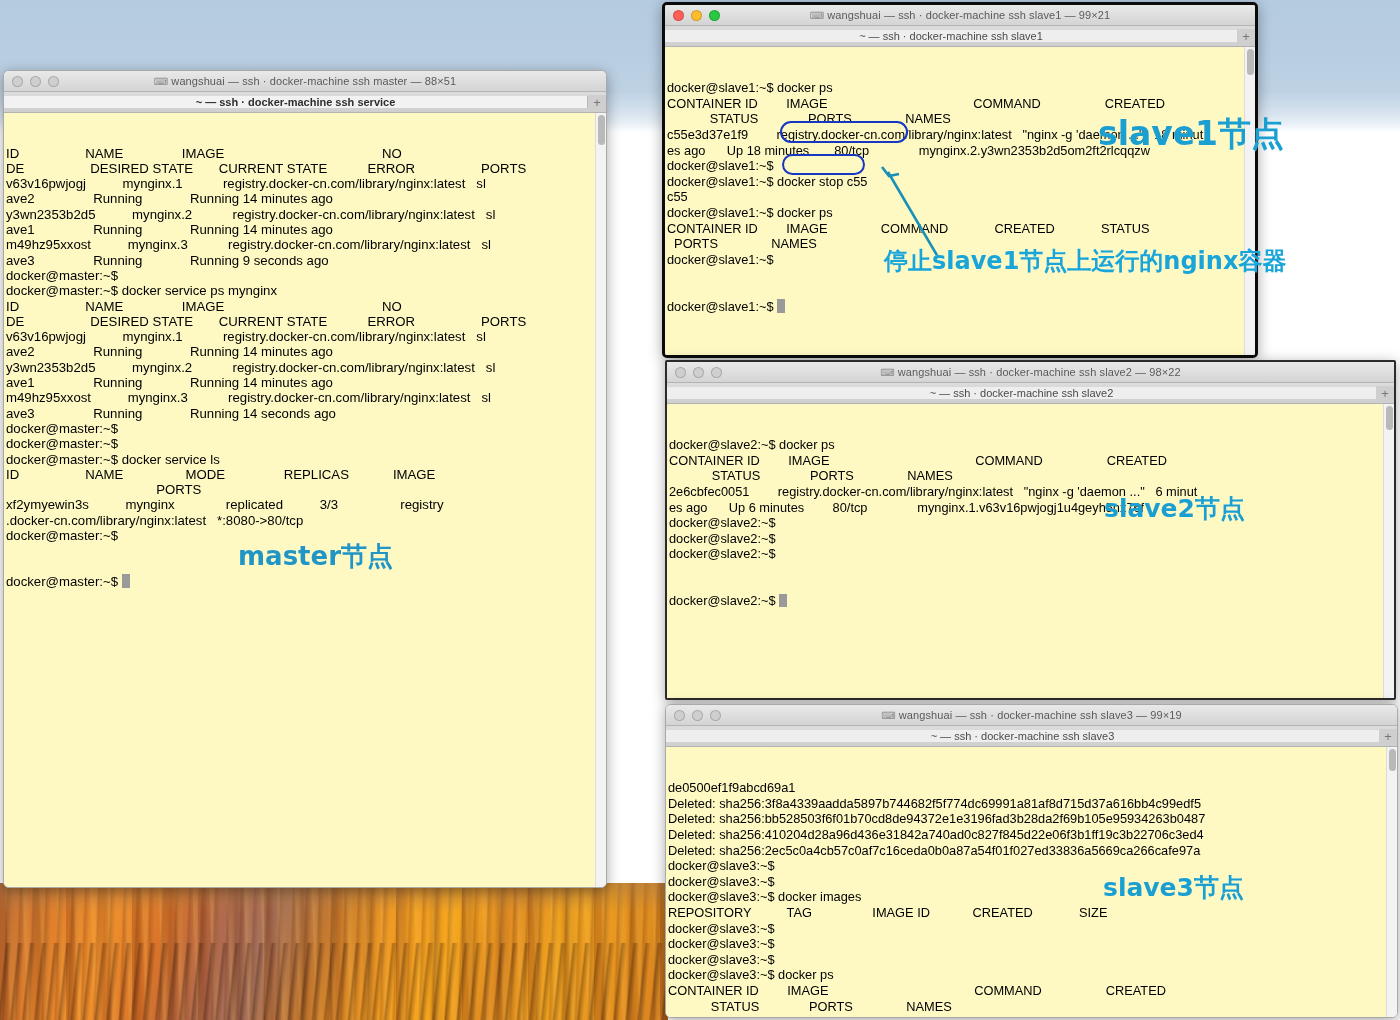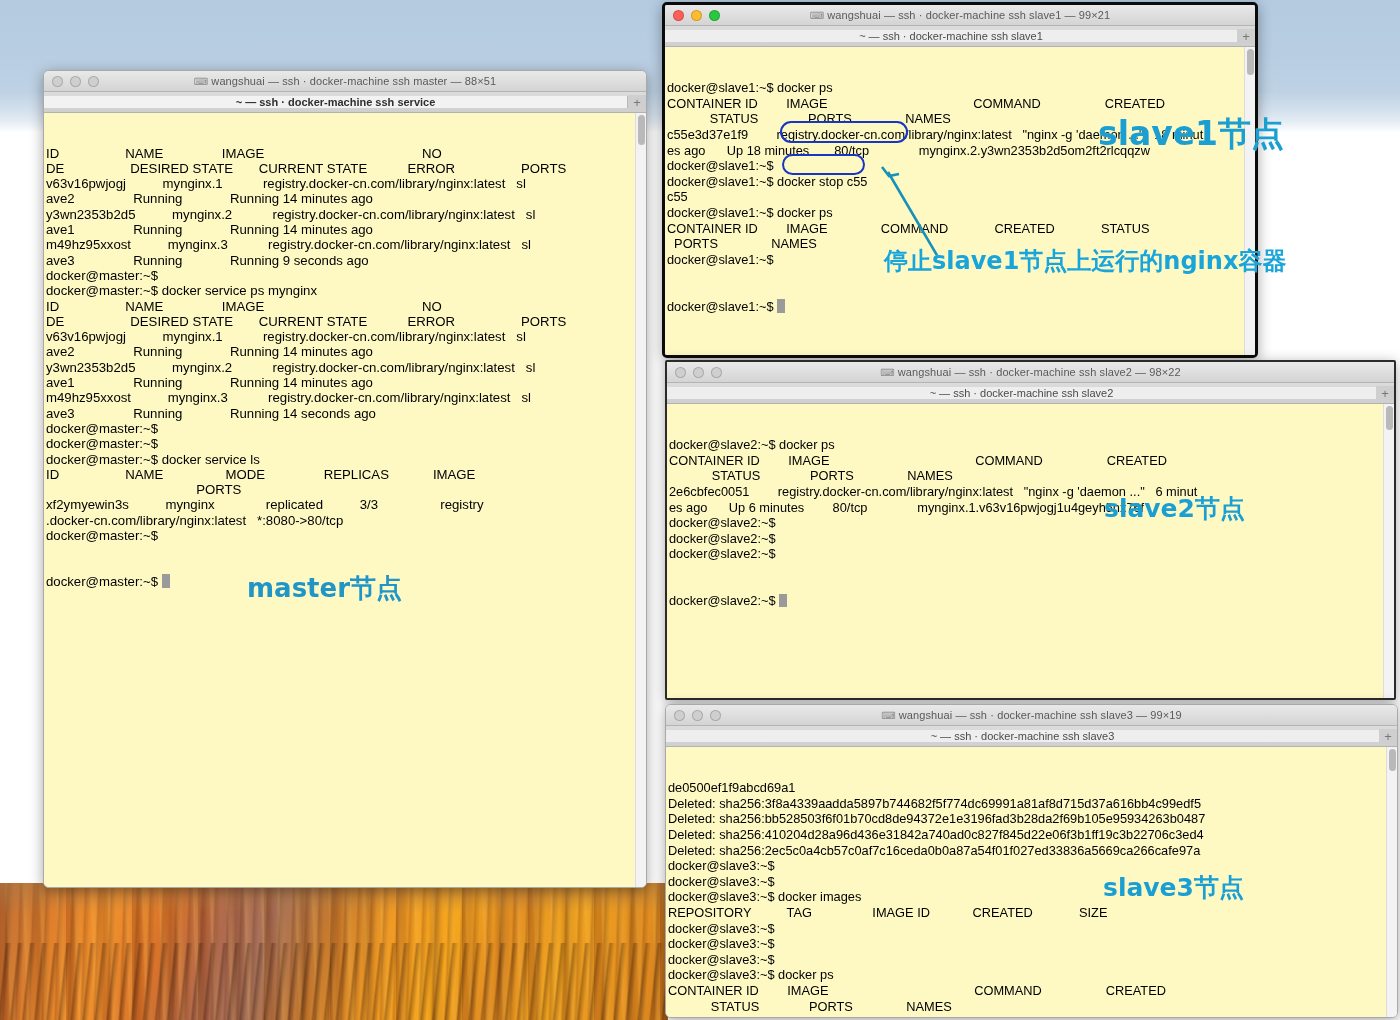--- a/index.html
+++ b/index.html
@@ -150,21 +150,21 @@
     background: #b9b9b9;
   }
   .cursor {
     display: inline-block;
     width: .62em; height: 1.02em;
     background: #9a9a9a;
     vertical-align: -2px;
   }
 
   
-  #win-master { left: 3px; top: 70px; width: 604px; height: 818px; margin-left: 40px; }
+  #win-master { left: 3px; top: 70px; width: 604px; height: 818px; }
   #win-master .term-body { font-size: 13.2px; line-height: 15.3px; }
 
   #win-slave1 {
     left: 662px; top: 2px; width: 596px; height: 356px;
     border: 3px solid #0b0b0b; border-radius: 5px;
   }
   #win-slave1 .term-body { font-size: 12.8px; line-height: 15.6px; }
 
   #win-slave2 {
     left: 665px; top: 360px; width: 731px; height: 340px;
@@ -177,21 +177,21 @@
 
   
   .anno-label {
     position: absolute;
     font-family: "DejaVu Sans", sans-serif;
     font-weight: 700;
     color: #1a9fd0;
     white-space: nowrap;
     text-shadow: 0 0 1px rgba(255,255,255,.6);
   }
-  #anno-master { left: 247px; top: 539px; font-size: 26px; color: #2196c4; margin-top: 32px; }
+  #anno-master { left: 238px; top: 539px; font-size: 26px; color: #2196c4; }
   #anno-slave1 { left: 1098px; top: 112px; font-size: 33px; }
   #anno-slave2 { left: 1104px; top: 492px; font-size: 25px; }
   #anno-slave3 { left: 1103px; top: 871px; font-size: 25px; }
   #anno-stop   { left: 884px; top: 245px; font-size: 24px; color: #19a5d8; }
 
   .hl-box {
     position: absolute;
     border: 2.5px solid #1636c4;
     border-radius: 13px;
     pointer-events: none;

